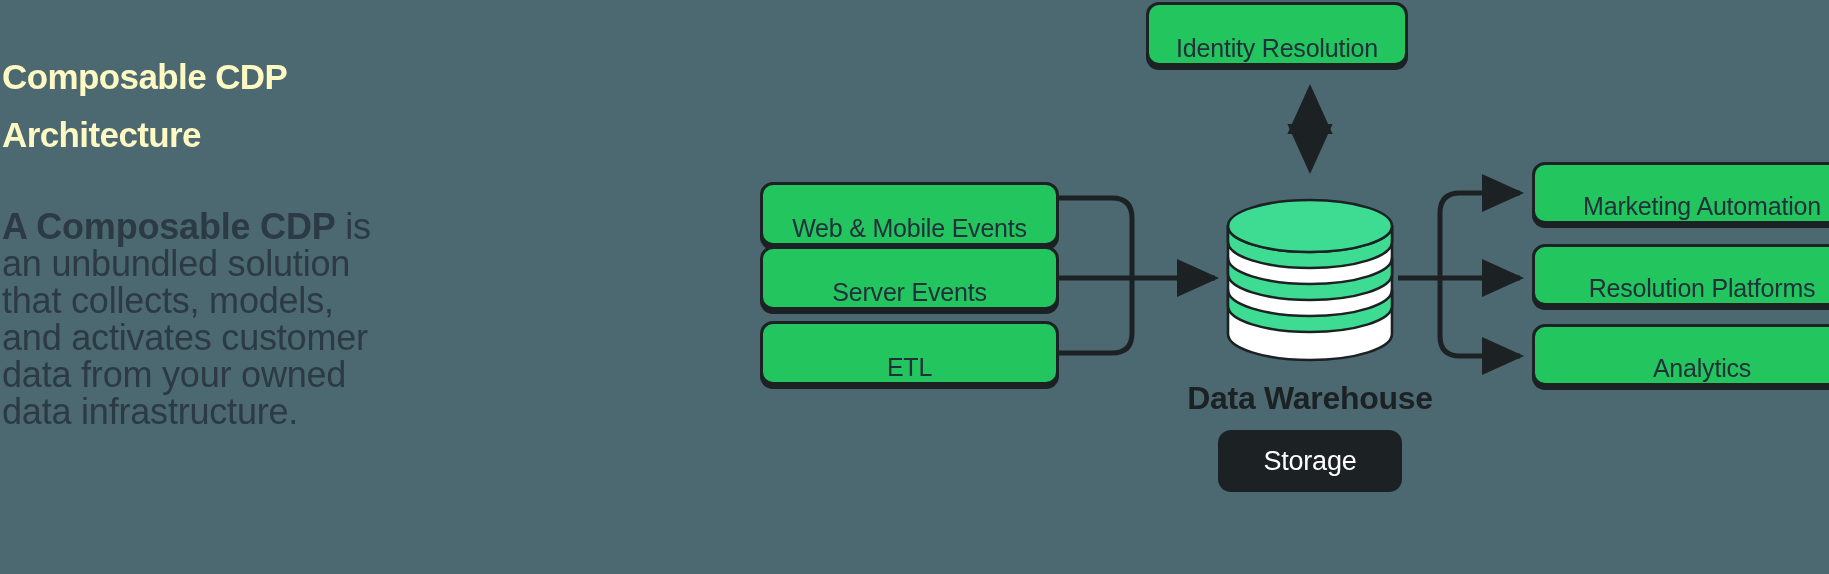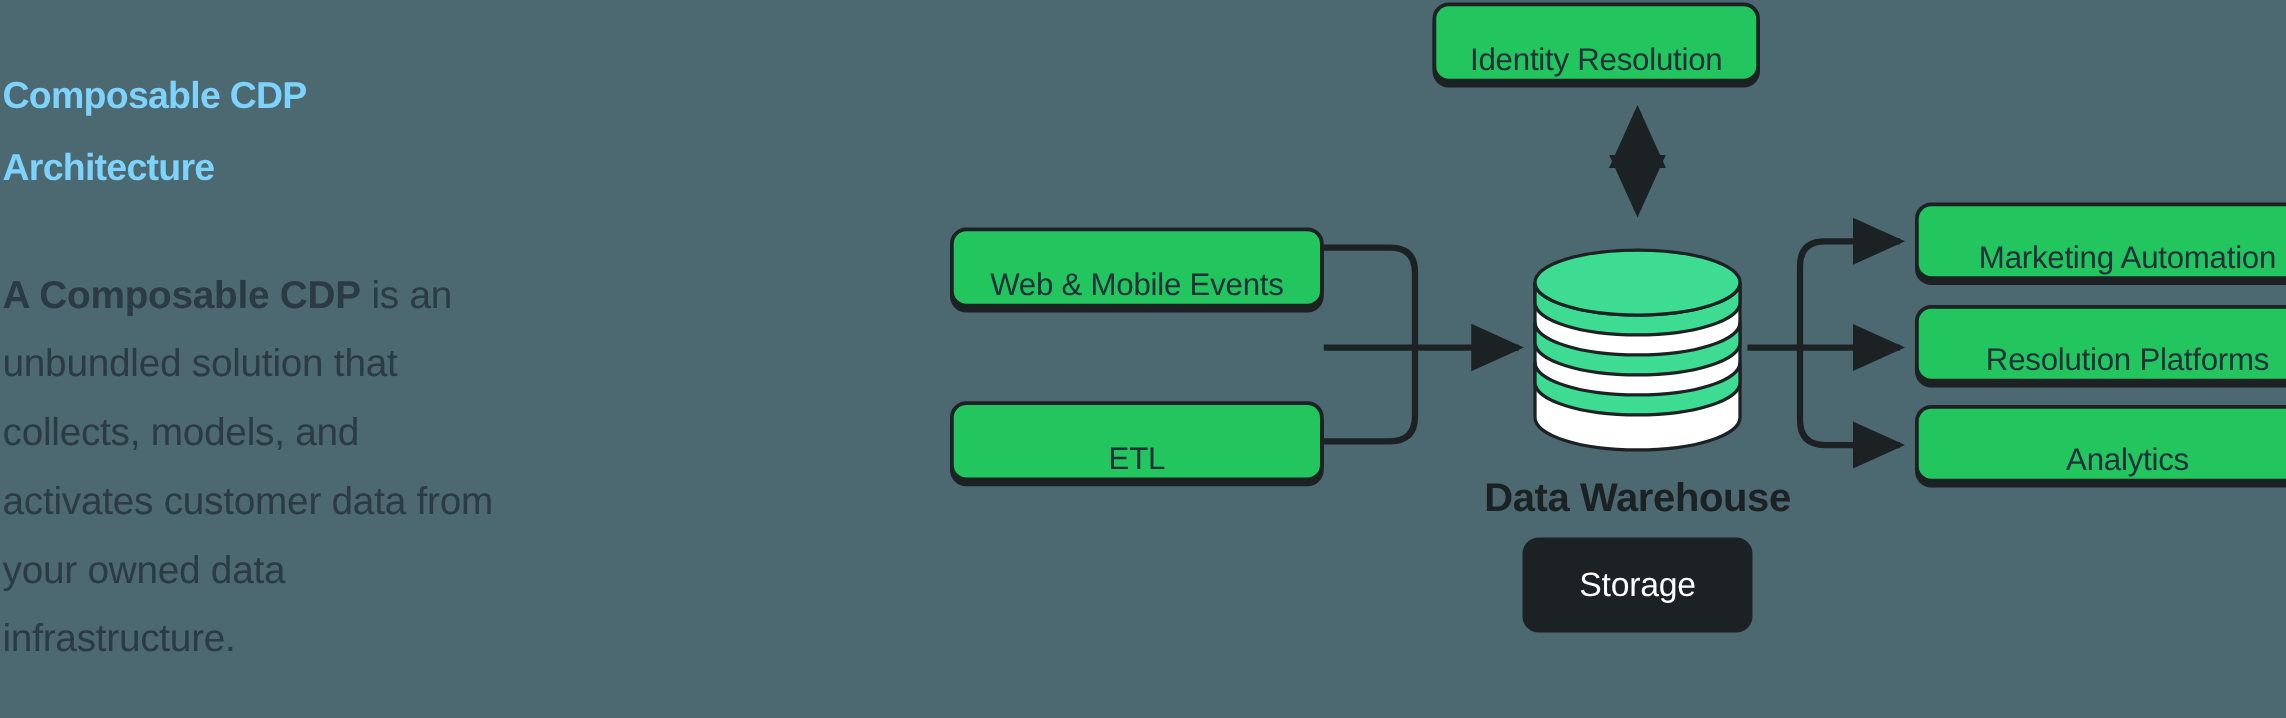--- a/index.html
+++ b/index.html
@@ -30,35 +30,35 @@
     top: 48px;
     width: 470px;
     height: 470px;
   }
 
   #page-title {
     position: absolute;
     left: 2px;
     top: 0px;
     width: 420px;
-    font-size: 30px;
+    font-size: 35px;
     line-height: 58px;
     font-weight: 700;
     letter-spacing: -0.6px;
-    color: #7dd3fc;
+    color: #fef9c3;
     white-space: pre-line;
   }
 
   #intro-paragraph {
     position: absolute;
     left: 2px;
     top: 160px;
     width: 400px;
-    font-size: 31px;
-    line-height: 55px;
+    font-size: 36px;
+    line-height: 37px;
     letter-spacing: -0.2px;
     color: #2b3a44;
     font-weight: 400;
   }
   #intro-paragraph .lead {
     font-weight: 700;
   }
 
   
   #diagram {
@@ -149,21 +149,21 @@
     font-weight: 700;
     letter-spacing: -0.3px;
     color: #1c2124;
   }
 
   #storage-badge {
     position: absolute;
     left: 1218px;
     top: 430px;
     width: 184px;
-    height: 76px;
+    height: 62px;
     border-radius: 13px;
     background: #1c2124;
     color: #ffffff;
     display: flex;
     align-items: center;
     justify-content: center;
     font-size: 27px;
     letter-spacing: -0.2px;
     font-weight: 400;
   }
@@ -216,20 +216,23 @@
       <g fill="none" stroke="#1c2124" stroke-width="6" stroke-dasharray="11 11" stroke-linecap="butt">
         <path d="M1310,168 L1310,90" marker-end="url(#arrow-dash-up)"></path>
         <path d="M1310,90 L1310,168" marker-end="url(#arrow-dash-down)"></path>
       </g>
     </svg>
 
     <div class="node-box input-box" id="node-web-mobile-events">
       <span>Web &amp; Mobile Events</span>
     </div>
 
+    <div class="node-box input-box" id="node-server-events">
+      <span>Server Events</span>
+    </div>
 
     <div class="node-box input-box" id="node-etl">
       <span>ETL</span>
     </div>
 
     <div class="node-box" id="node-identity-resolution">
       <span>Identity Resolution</span>
     </div>
 
     <div id="database-cylinder">

